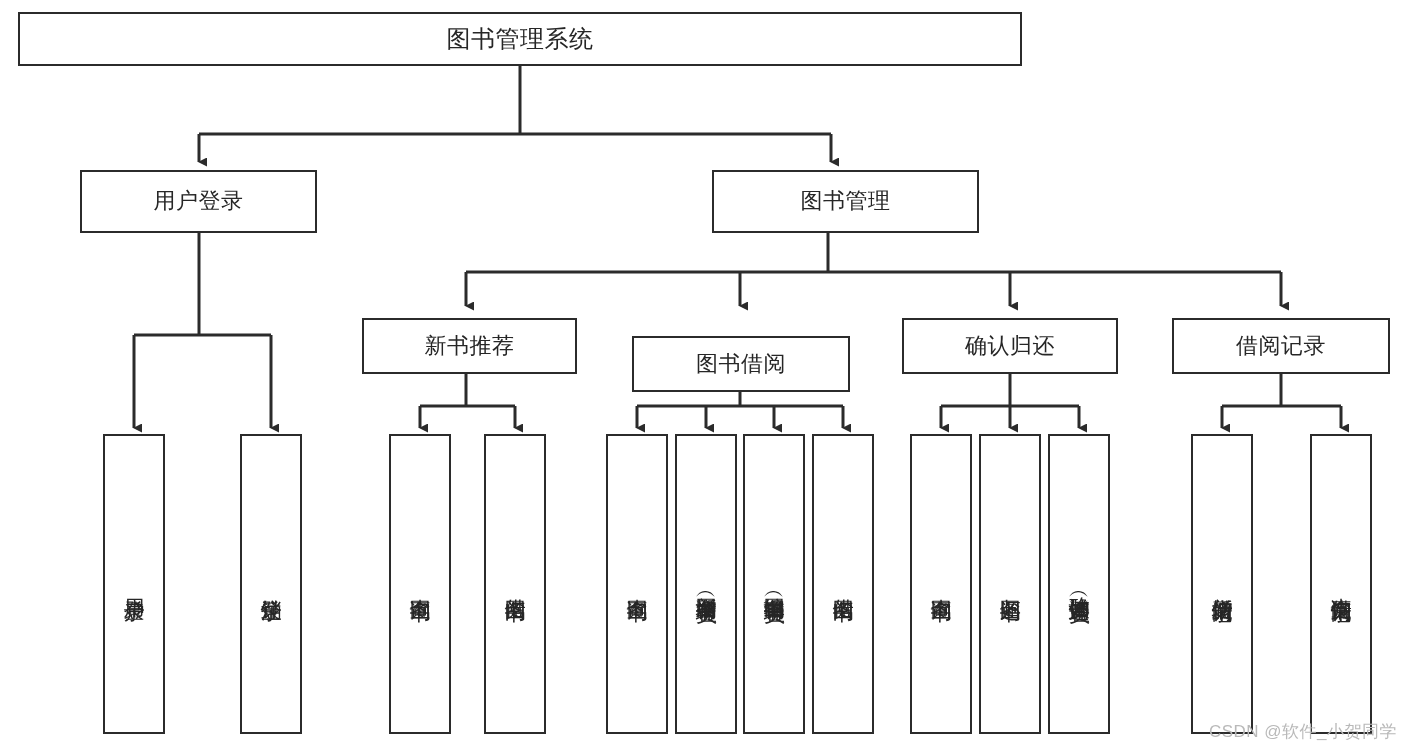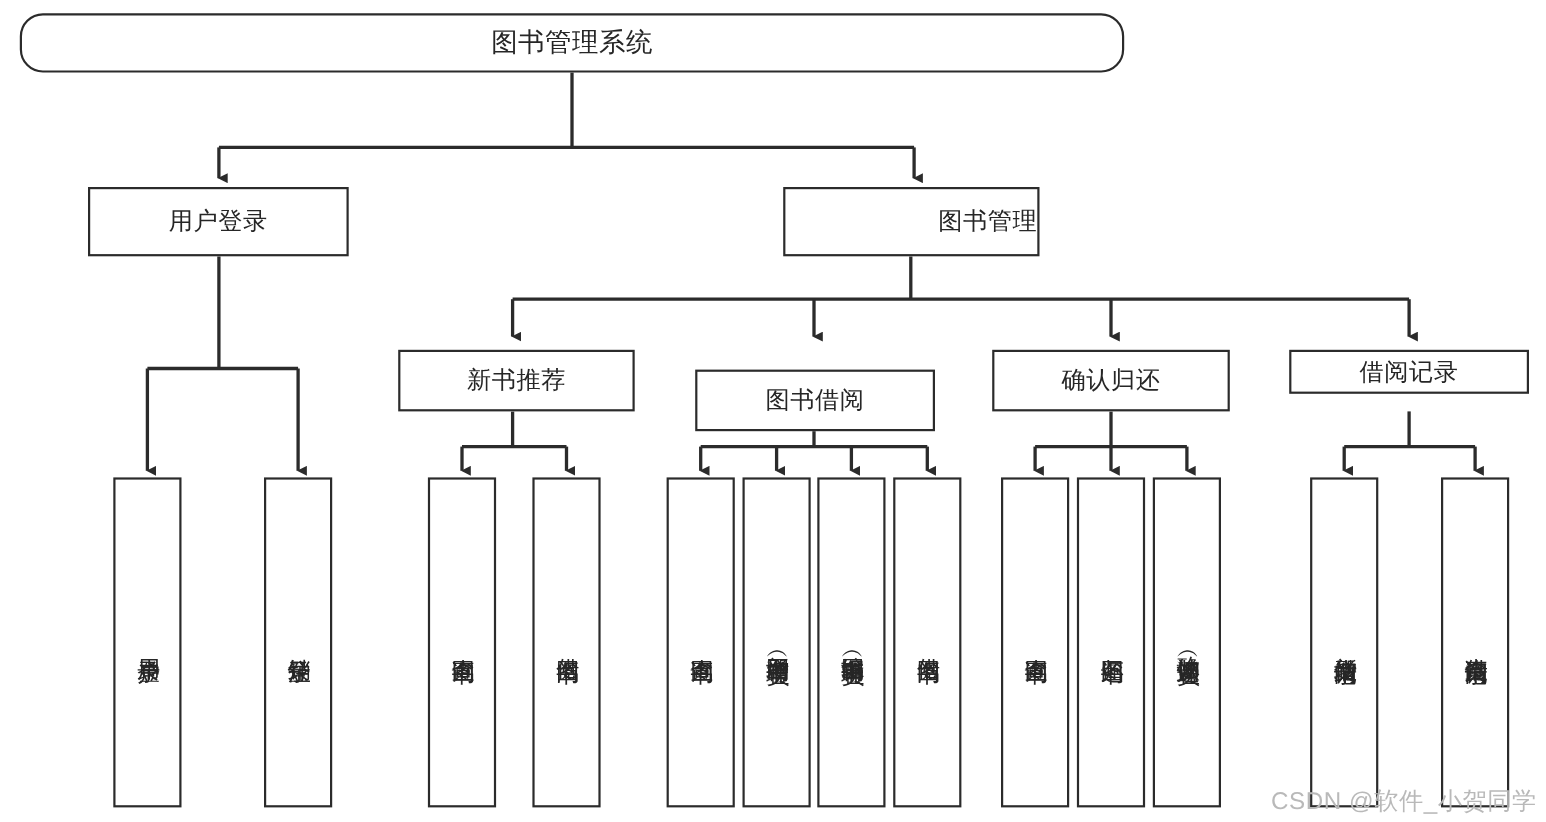--- a/index.html
+++ b/index.html
@@ -53,27 +53,26 @@
     justify-content: center;
     text-align: center;
   }
   .node.v span {
     writing-mode: vertical-rl;
     text-orientation: upright;
     display: block;
   }
   .node.root {
     font-size: 24px;
-    border-radius: 21px;
   }
   .watermark {
     position: absolute;
     right: 8px;
     bottom: 4px;
-    font-size: 22px;
+    font-size: 17px;
     color: #b9b9b9;
     letter-spacing: 0.5px;
     z-index: 3;
     white-space: nowrap;
   }
 </style>
 </head>
 <body>
 
 <div id="canvas">
@@ -128,34 +127,34 @@
     </g>
   </svg>
 
   <div class="node h root" style="left:18px; top:12px; width:1004px; height:54px;">
     <span>图书管理系统</span>
   </div>
 
   <div class="node h" style="left:80px; top:170px; width:237px; height:63px;">
     <span>用户登录</span>
   </div>
-  <div class="node h" style="left:712px; top:170px; width:233px; height:63px;justify-content:flex-end;">
+  <div class="node h" style="left:712px; top:170px; width:267px; height:63px;">
     <span>图书管理</span>
   </div>
 
   <div class="node h" style="left:362px; top:318px; width:215px; height:56px;">
     <span>新书推荐</span>
   </div>
   <div class="node h" style="left:632px; top:336px; width:218px; height:56px;">
     <span>图书借阅</span>
   </div>
   <div class="node h" style="left:902px; top:318px; width:216px; height:56px;">
     <span>确认归还</span>
   </div>
-  <div class="node h" style="left:1172px; top:318px; width:218px; height:40px;">
+  <div class="node h" style="left:1172px; top:318px; width:218px; height:56px;">
     <span>借阅记录</span>
   </div>
 
   <div class="node v" style="left:103px; top:434px; width:62px; height:300px;">
     <span>用户登录</span>
   </div>
   <div class="node v" style="left:240px; top:434px; width:62px; height:300px;">
     <span>注销登录</span>
   </div>
 

